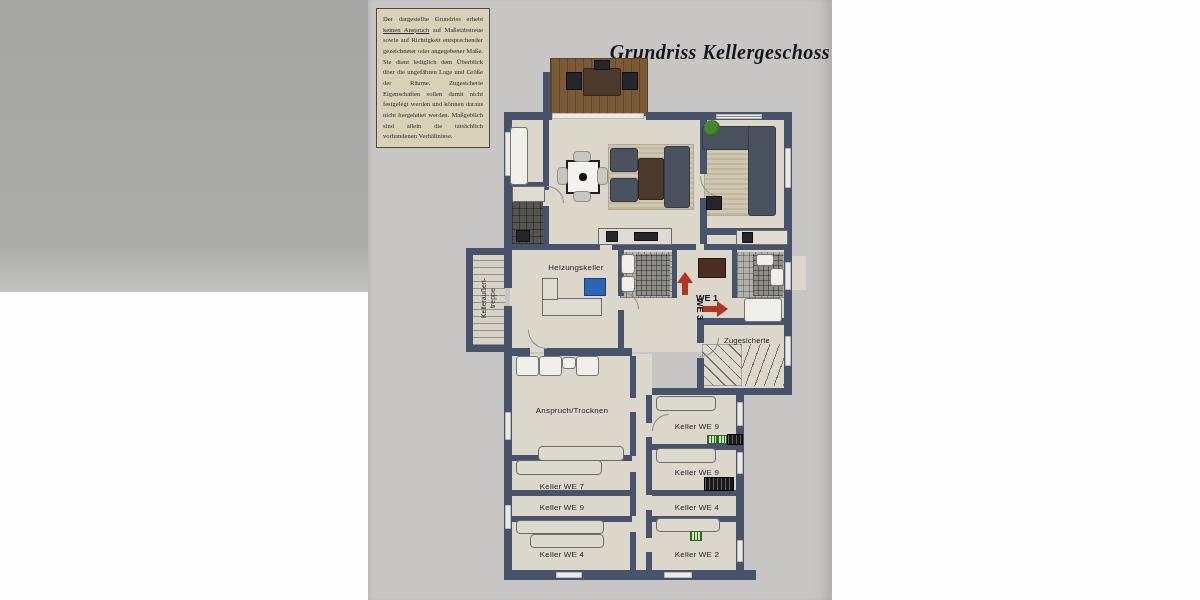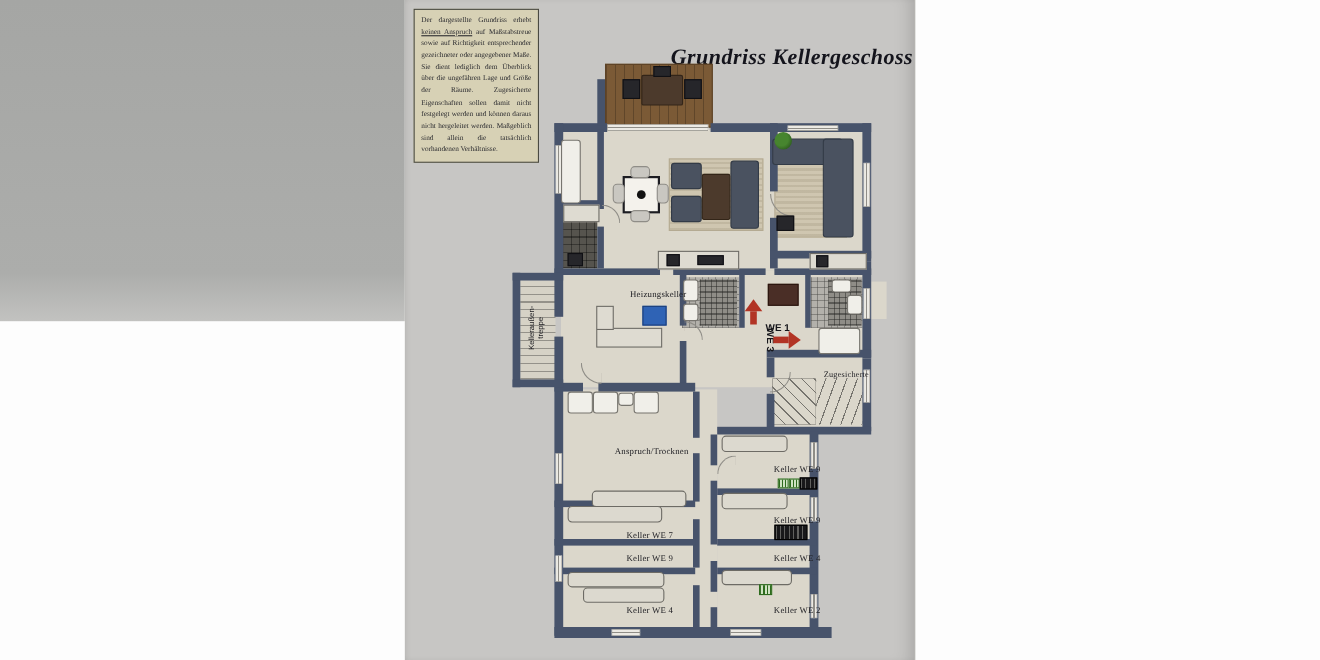--- a/index.html
+++ b/index.html
@@ -59,22 +59,22 @@
   .plant{position:absolute;border-radius:50%;
       background:radial-gradient(circle at 40% 40%,#47852f 0 45%,#2c5a1e 80%);}
   .stairs-a{position:absolute;background-image:repeating-linear-gradient(45deg,#76746e 0 1px,transparent 1px 8px);
       box-shadow:inset 0 0 0 .5px #76746e;}
   .stairs-b{position:absolute;background-image:repeating-linear-gradient(-70deg,#76746e 0 1px,transparent 1px 9px);}
   .arc{position:absolute;border:1px solid #8f8d87;background:transparent;}
   .arc-bl{border-right:none;border-top:none;border-bottom-left-radius:100%;}
   .arc-br{border-left:none;border-top:none;border-bottom-right-radius:100%;}
   .arc-tl{border-right:none;border-bottom:none;border-top-left-radius:100%;}
   .arc-tr{border-left:none;border-bottom:none;border-top-right-radius:100%;}
-  .rlabel{position:absolute;font-size:8px;color:#1d1d22;text-align:right;letter-spacing:.2px;
-      font-family:Liberation Serif, serif;}
+  .rlabel{position:absolute;font-size:8px;color:#1d1d22;text-align:center;letter-spacing:.2px;
+      font-family:Liberation Sans, sans-serif;}
   .rlabel.small{font-size:7.5px;}
   .vlabel{position:absolute;left:444px;top:289px;width:90px;height:18px;
       transform:rotate(-90deg);text-align:center;font-size:7px;line-height:1.25;color:#1d1d22;}
   .wemark{position:absolute;font-weight:bold;font-size:9px;color:#15151a;text-align:center;}
   .wemark.rot{transform:rotate(90deg);}
   .arrow-up{position:absolute;left:677px;top:272px;width:16px;height:24px;}
   .arrow-up .head{width:0;height:0;margin:0 auto;border-left:8px solid transparent;
       border-right:8px solid transparent;border-bottom:11px solid #b23425;}
   .arrow-up .shaft{width:6px;height:12px;margin:0 auto;background:#b23425;}
   .arrow-right{position:absolute;left:703px;top:301px;width:25px;height:16px;}

